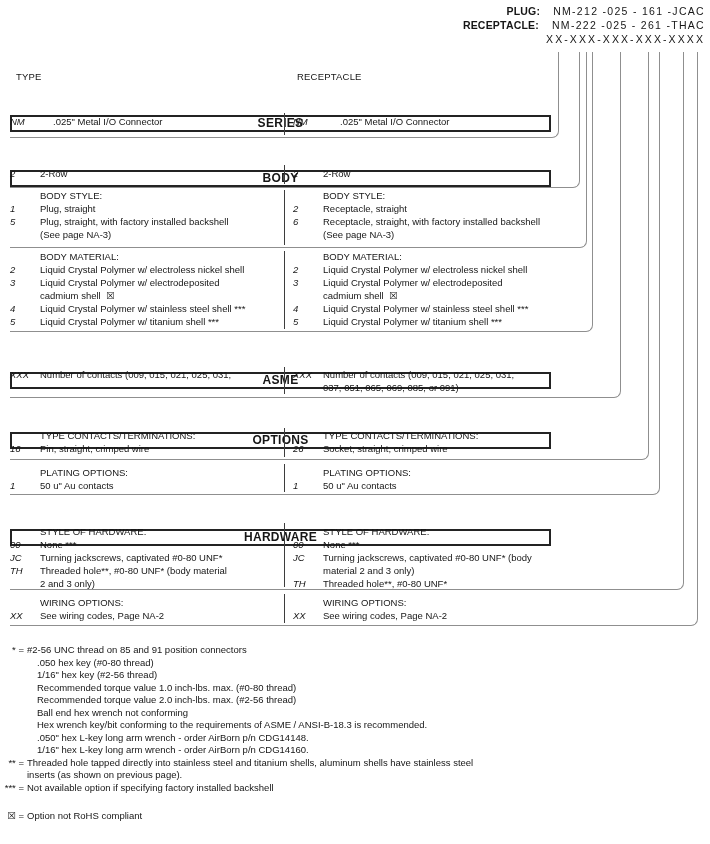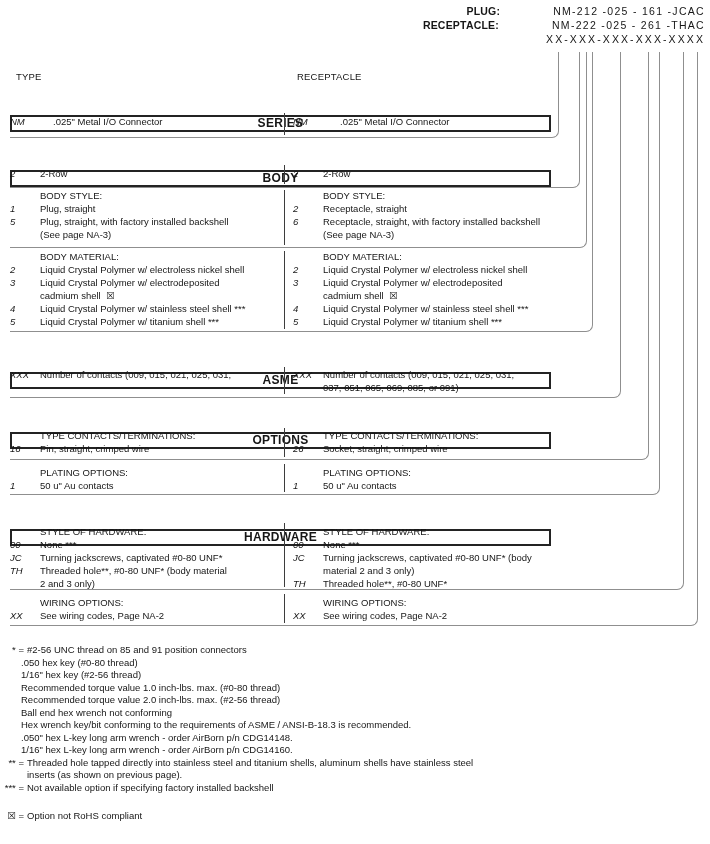--- a/index.html
+++ b/index.html
@@ -1,20 +1,20 @@
 <!DOCTYPE html>
 <html><head>
 <meta charset="utf-8">
 <style>
   html,body{margin:0;padding:0;background:#fff;}
   #screen{position:relative;width:710px;height:844px;background:#ffffff;overflow:hidden;
           font-family:"Liberation Sans","DejaVu Sans",sans-serif;color:#161616;}
   .abs{position:absolute;}
   
-  .pn{position:absolute;right:5px;display:flex;align-items:baseline;font-size:10.5px;line-height:13px;white-space:pre;gap:40px;}
+  .pn{position:absolute;right:5px;display:flex;align-items:baseline;font-size:10.5px;line-height:13px;white-space:pre;}
   .pn-label{font-weight:bold;margin-right:13px;letter-spacing:0.2px;}
   .pn-value{letter-spacing:1.3px;}
   .pn-value.mask{letter-spacing:2.1px;}
   
   .collab{font-size:9.5px;letter-spacing:0.2px;}
   
   .conn{position:absolute;left:10px;top:52px;border-right:1px solid #8f8f8f;border-bottom:1px solid #8f8f8f;
         border-bottom-right-radius:7px;}
   
   .hdr{position:absolute;left:10px;width:537px;height:13px;border:2px solid #232323;background:#fff;
@@ -29,21 +29,21 @@
   .desc{flex:1;}
   .grp.leftcol{left:10px;width:272px;}
   .grp.rightcol{left:293px;width:258px;}
   .grp.leftcol.series .code{width:43px;}
   .grp.rightcol.series .code{width:47px;}
   
   .fns{position:absolute;left:0px;width:700px;font-size:9.5px;}
   .fl{display:flex;line-height:12.55px;white-space:pre;}
   .fm{flex:none;width:24px;text-align:right;}
   .ft{margin-left:3px;}
-  .ft.subonly{margin-left:0;padding-left:21px;}
+  .ft.subonly{margin-left:16px;padding-left:21px;}
 </style>
 </head>
 <body>
 
 <div id="screen">
 
   <div class="pn" style="top:5px">
     <span class="pn-label">PLUG:</span>
     <span class="pn-value">NM-212 -025 - 161 -JCAC</span>
   </div>

